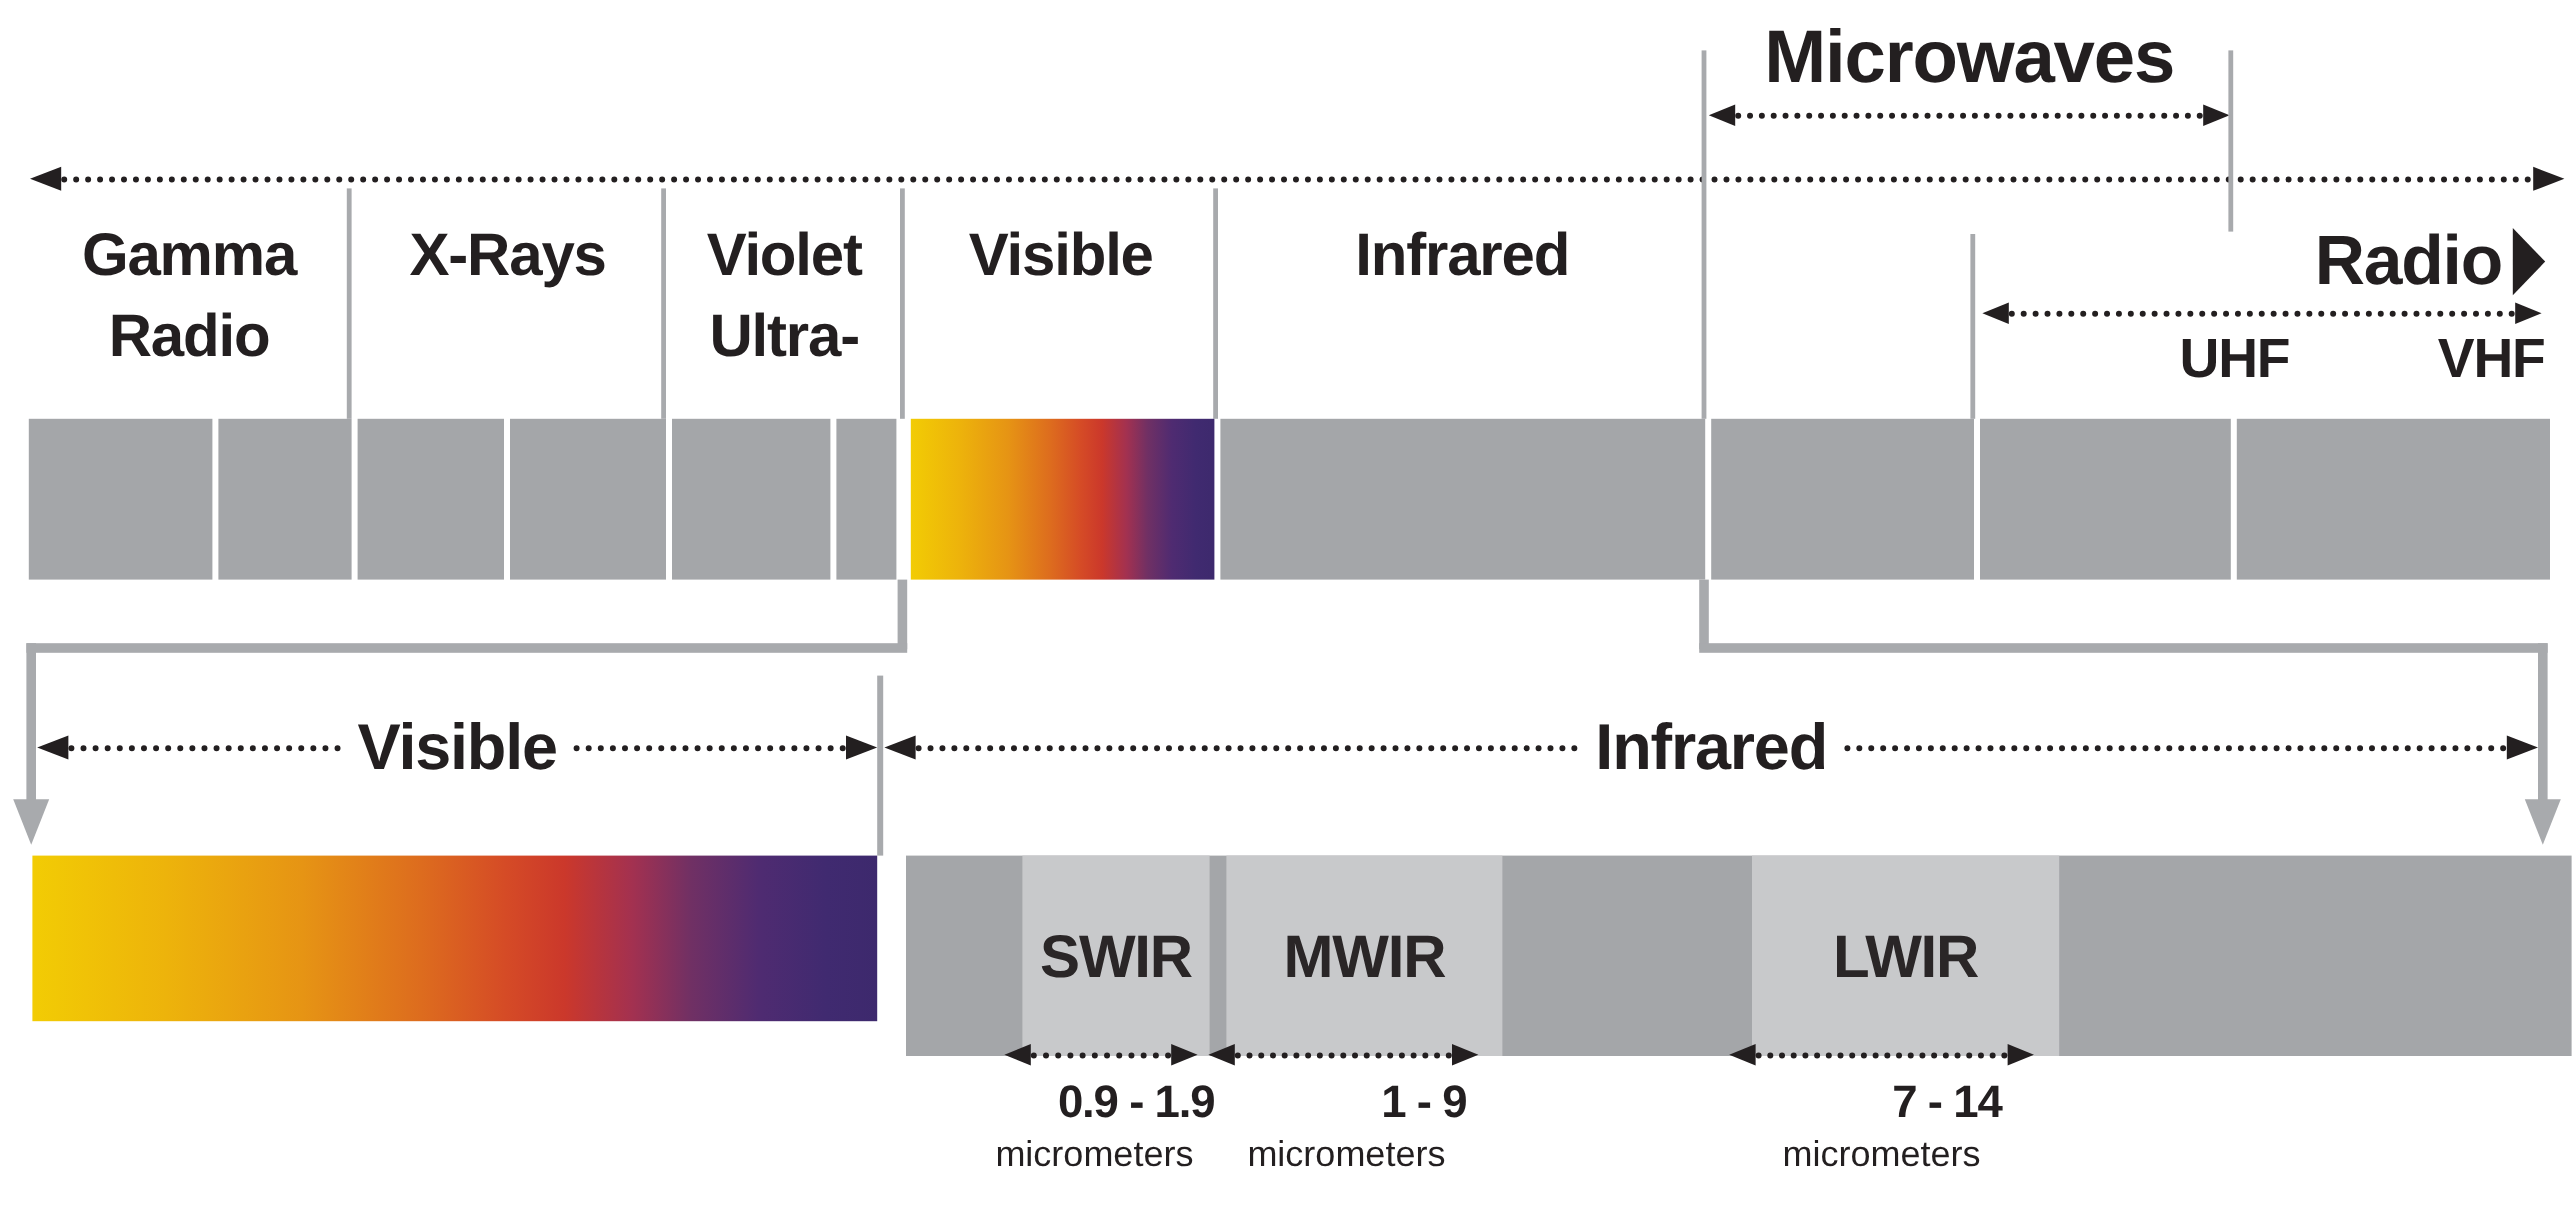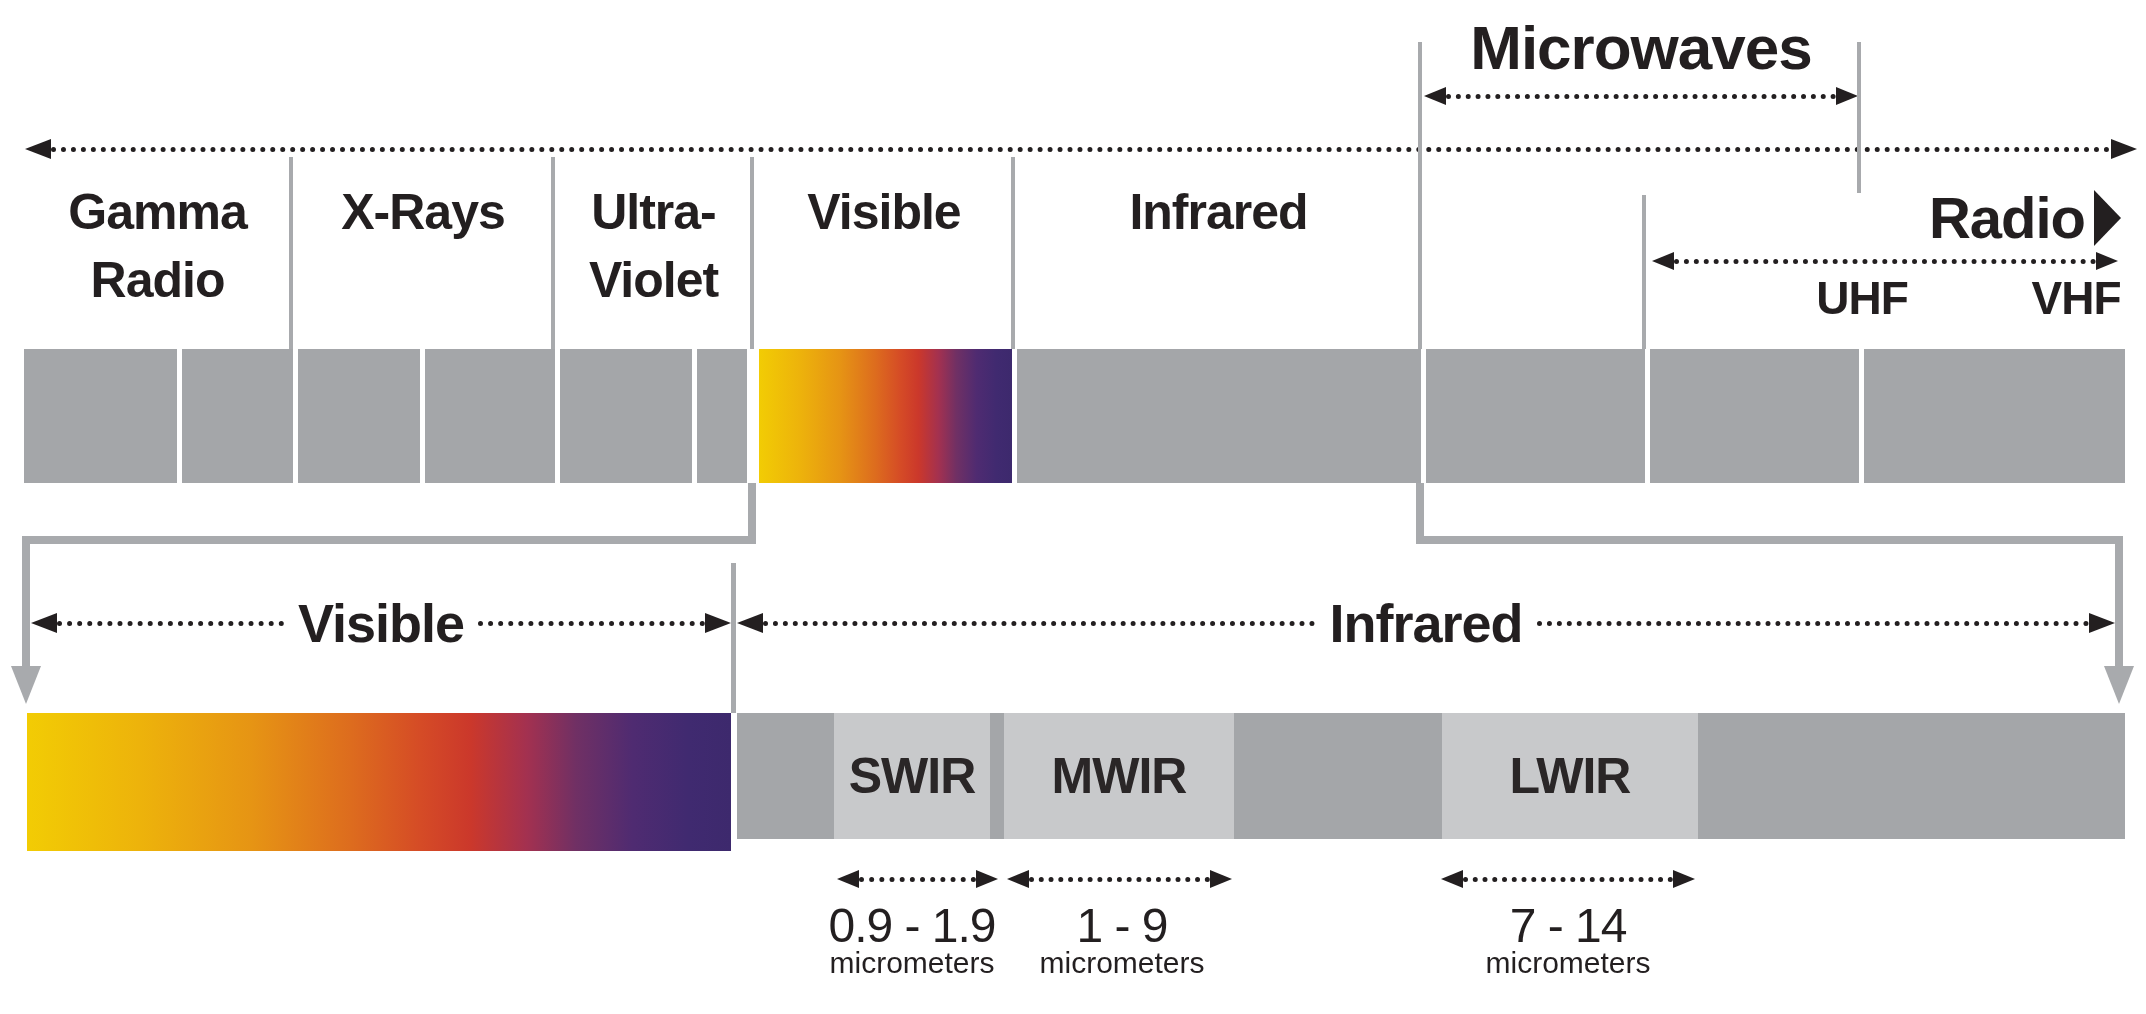--- a/index.html
+++ b/index.html
@@ -15,21 +15,21 @@
 
   .abs{position:absolute;}
 
   
   .band-label{font-size:50px;line-height:68px;font-weight:600;letter-spacing:-1px;text-align:center;color:var(--ink);}
   .big-label{font-size:62px;font-weight:600;letter-spacing:-1px;text-align:center;color:var(--ink);}
   .radio-label{font-size:58px;font-weight:600;letter-spacing:-1px;text-align:right;color:var(--ink);}
   .freq-label{font-size:46px;font-weight:700;letter-spacing:-1px;text-align:center;color:var(--ink);}
   .row2-label{font-size:54px;font-weight:600;letter-spacing:-1px;color:var(--ink);white-space:nowrap;padding:0 14px;}
   .seg-label{font-size:50px;font-weight:600;letter-spacing:-1px;color:#2A2627;}
-  .range-label{font-size:48px;font-weight:400;letter-spacing:-1px;text-align:center;color:var(--ink);}
+  .range-label{font-size:38px;font-weight:700;letter-spacing:-1px;text-align:right;color:var(--ink);}
   .unit-label{font-size:30px;font-weight:400;text-align:center;color:var(--ink);}
 
   
   .darrow{display:flex;align-items:center;}
   .dline{flex:1;border-top:5px dotted var(--ink);height:0;}
   .tri-l{width:0;height:0;border-top:10px solid transparent;border-bottom:10px solid transparent;border-right:26px solid var(--ink);}
   .tri-r{width:0;height:0;border-top:10px solid transparent;border-bottom:10px solid transparent;border-left:26px solid var(--ink);}
   .tri-sm-l{width:0;height:0;border-top:9px solid transparent;border-bottom:9px solid transparent;border-right:22px solid var(--ink);}
   .tri-sm-r{width:0;height:0;border-top:9px solid transparent;border-bottom:9px solid transparent;border-left:22px solid var(--ink);}
 
@@ -60,22 +60,22 @@
     <span class="dline"></span>
     <span class="tri-r"></span>
   </div>
 
   <div class="abs band-label" style="left:24px;top:178px;width:267px;">
     <div>Gamma</div>
     <div>Radio</div>
   </div>
   <div class="abs band-label" style="left:295px;top:178px;width:256px;">X-Rays</div>
   <div class="abs band-label" style="left:557px;top:178px;width:193px;">
+    <div>Violet</div>
     <div>Ultra-</div>
-    <div>Violet</div>
   </div>
   <div class="abs band-label" style="left:755px;top:178px;width:258px;">Visible</div>
   <div class="abs band-label" style="left:1017px;top:178px;width:403px;">Infrared</div>
 
   <div class="abs radio-label" style="left:1850px;top:188px;width:235px;line-height:60px;">Radio</div>
   <div class="radio-tri" style="left:2094px;top:190px;"></div>
 
   <div class="abs darrow" style="left:1652px;top:251px;width:466px;height:20px;">
     <span class="tri-sm-l"></span>
     <span class="dline"></span>
@@ -129,21 +129,21 @@
     <span class="dline"></span>
     <span class="row2-label">Infrared</span>
     <span class="dline"></span>
     <span class="tri-r"></span>
   </div>
 
   <div class="vline" style="left:731px;top:563px;height:150px;width:5px;"></div>
 
   <div class="abs grad" style="left:27px;top:713px;width:704px;height:138px;"></div>
 
-  <div class="abs" style="left:737px;top:713px;width:1388px;height:126px;background:var(--bar-gray);">
+  <div class="abs" style="left:755px;top:713px;width:1388px;height:167px;background:var(--bar-gray);">
     <div class="lightseg" style="left:97px;width:156px;">
       <span class="seg-label">SWIR</span>
     </div>
     <div class="lightseg" style="left:267px;width:230px;">
       <span class="seg-label">MWIR</span>
     </div>
     <div class="lightseg" style="left:705px;width:256px;">
       <span class="seg-label">LWIR</span>
     </div>
   </div>

